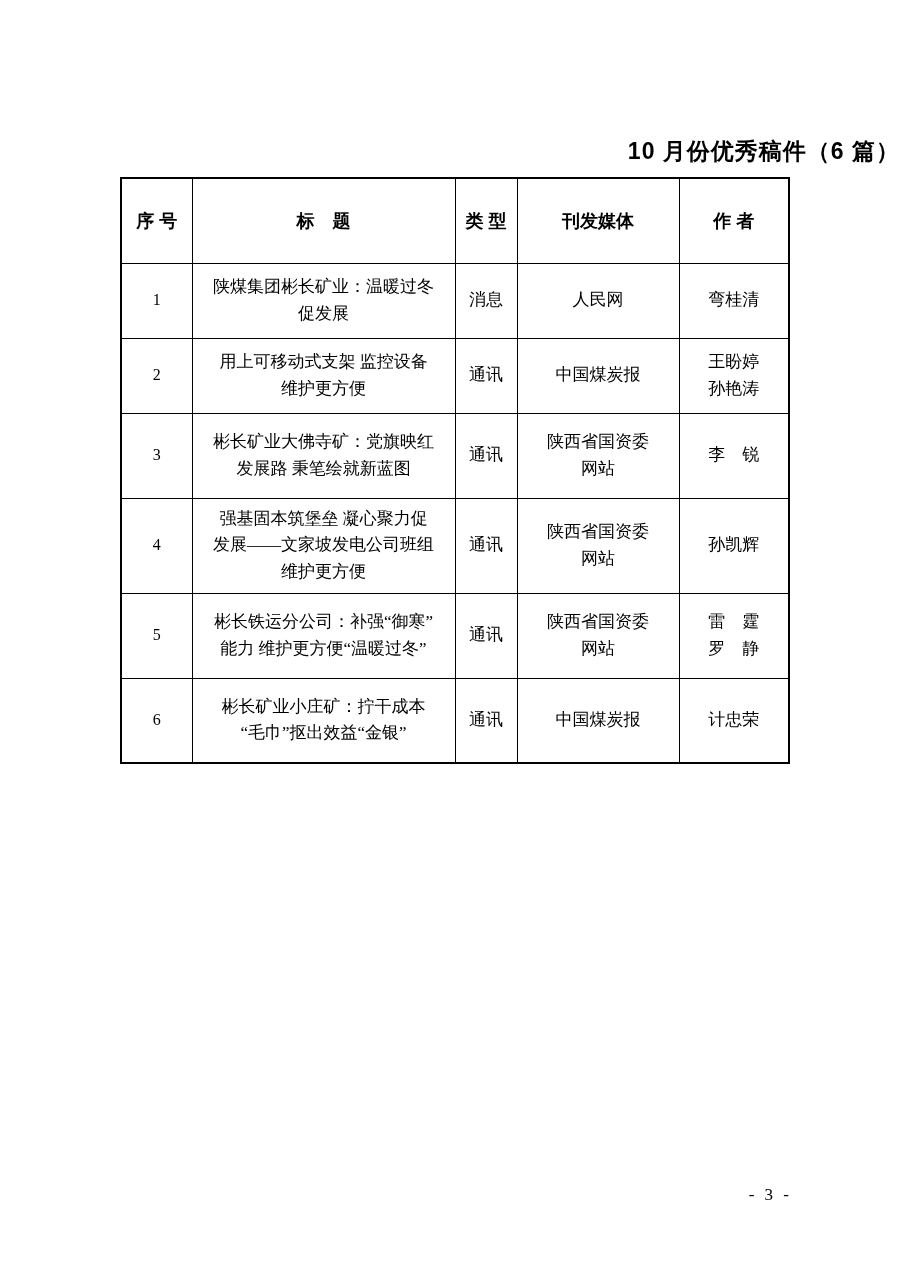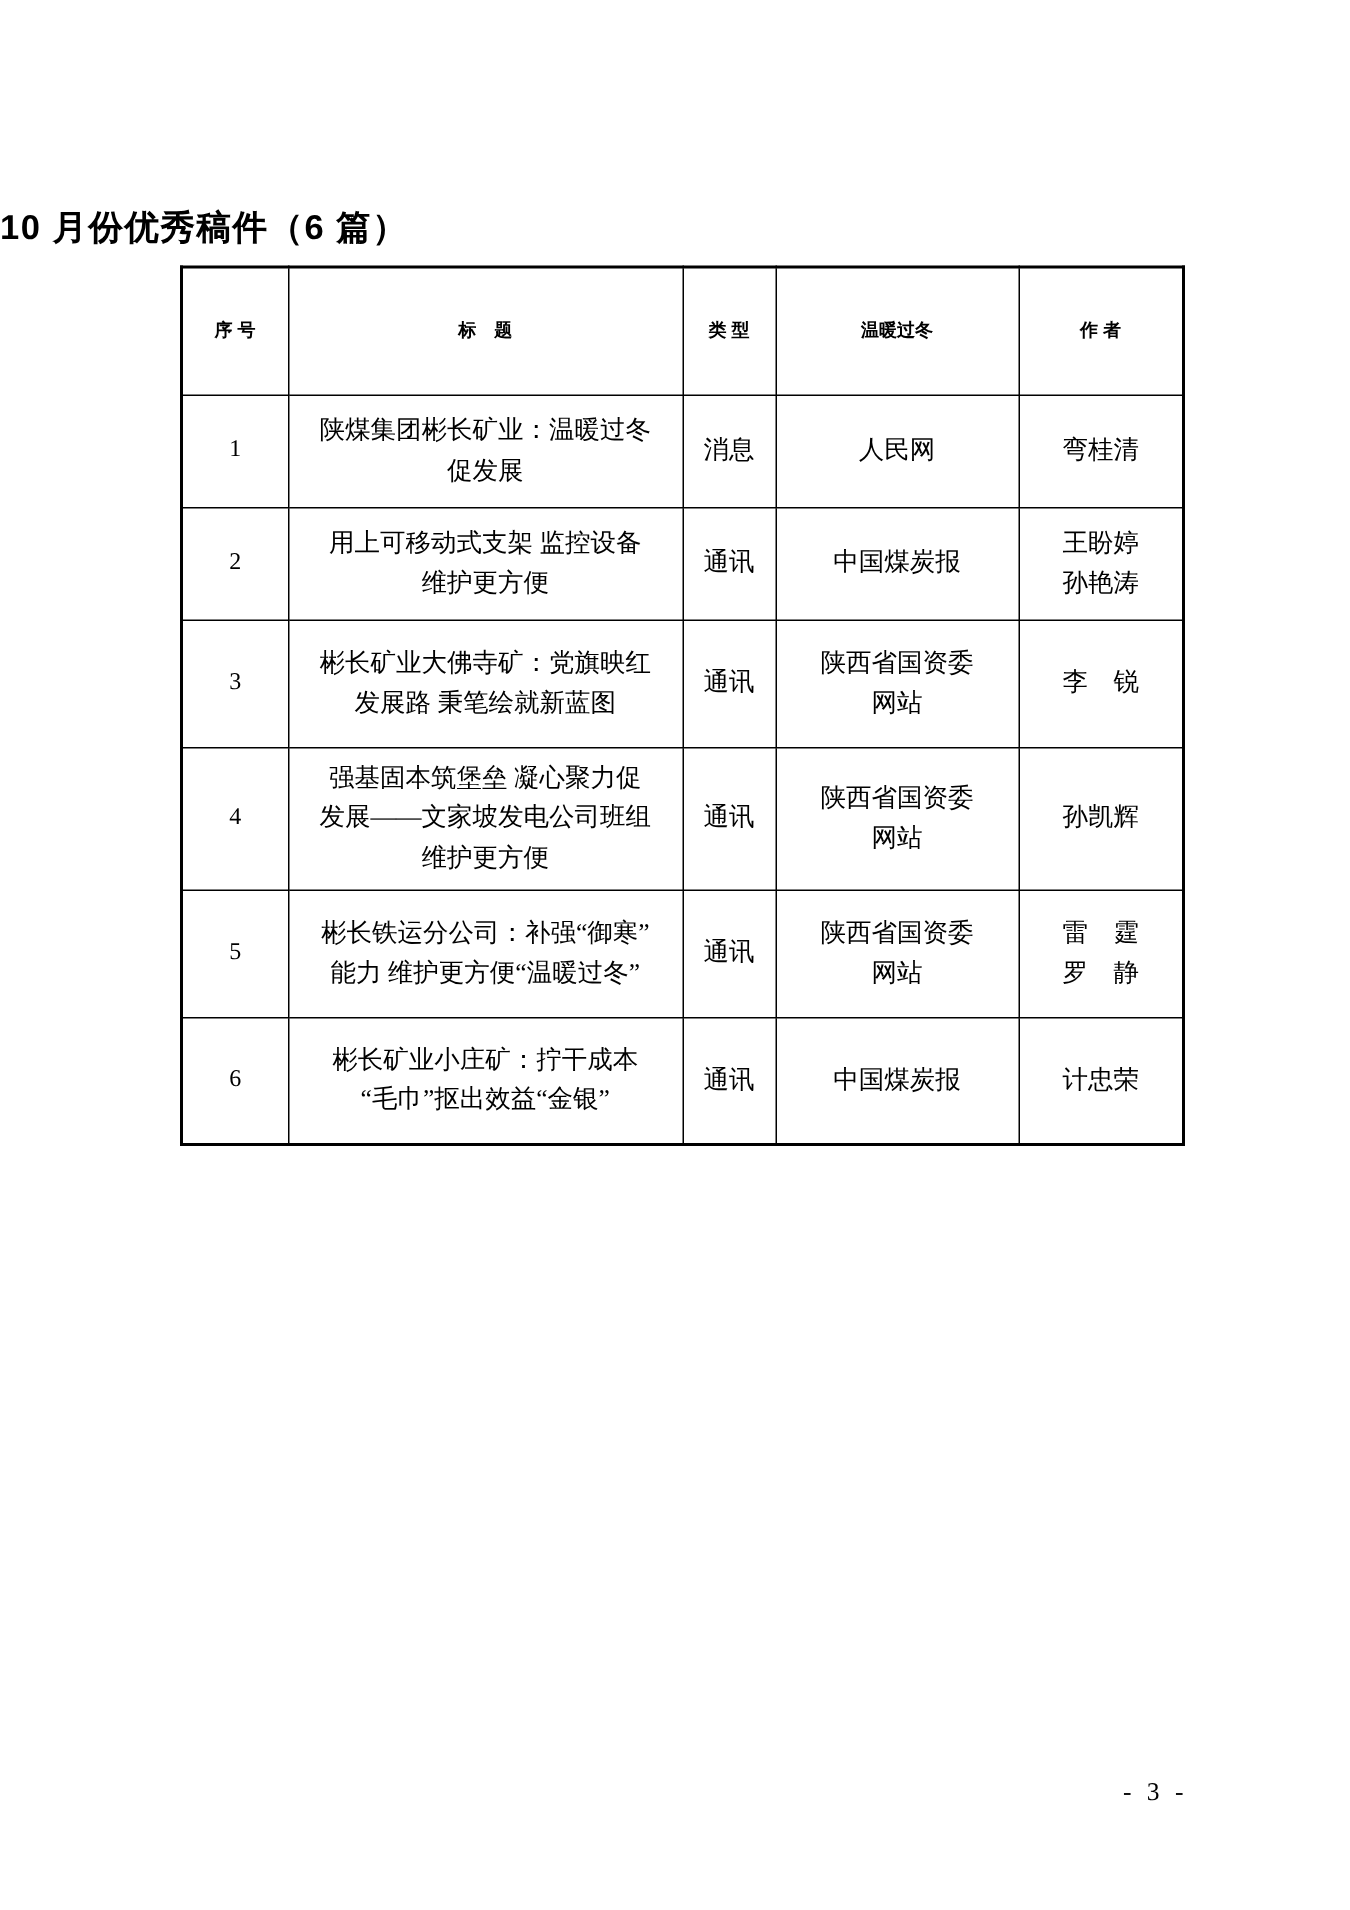--- a/index.html
+++ b/index.html
@@ -15,21 +15,21 @@
     color: #000000;
     font-family: "Liberation Serif", "DejaVu Serif", serif;
     overflow: hidden;
   }
   .doc-title {
     position: absolute;
     top: 136px;
     left: 0;
     width: 100%;
     margin: 0;
-    text-align: left;
+    text-align: right;
     font-family: "Liberation Sans", "DejaVu Sans", sans-serif;
     font-weight: bold;
     font-size: 23px;
     letter-spacing: 1px;
   }
   table.report-table {
     position: absolute;
     top: 177px;
     left: 120px;
     width: 668px;
@@ -55,21 +55,21 @@
   .report-table tbody tr:nth-child(1) { height: 75px; }
   .report-table tbody tr:nth-child(2) { height: 75px; }
   .report-table tbody tr:nth-child(3) { height: 85px; }
   .report-table tbody tr:nth-child(4) { height: 95px; }
   .report-table tbody tr:nth-child(5) { height: 85px; }
   .report-table tbody tr:nth-child(6) { height: 85px; }
 
   .report-table th {
     font-family: "Liberation Sans", "DejaVu Sans", sans-serif;
     font-weight: bold;
-    font-size: 12px;
+    font-size: 18px;
   }
   .report-table td {
     font-size: 17px;
     line-height: 1.55;
     white-space: pre-line;
   }
   .report-table td.cell-no {
     font-size: 16px;
   }
   .page-number {
@@ -94,21 +94,21 @@
       <col class="col-title">
       <col class="col-type">
       <col class="col-media">
       <col class="col-author">
     </colgroup>
     <thead>
       <tr>
         <th>序 号</th>
         <th>标　题</th>
         <th>类 型</th>
-        <th>温暖过冬</th>
+        <th>刊发媒体</th>
         <th>作 者</th>
       </tr>
     </thead>
     <tbody>
         <tr>
           <td class="cell-no">1</td>
           <td class="cell-title">陕煤集团彬长矿业：温暖过冬
 促发展</td>
           <td class="cell-type">消息</td>
           <td class="cell-media">人民网</td>

